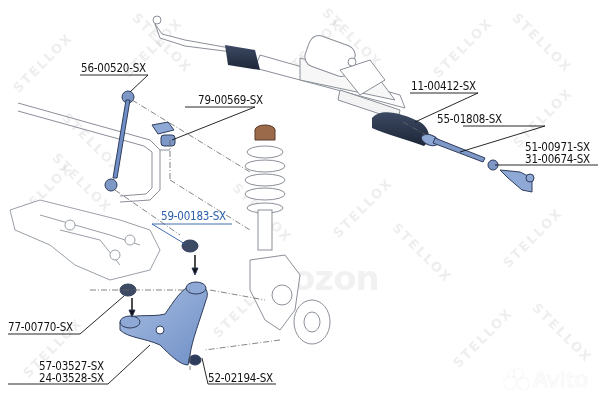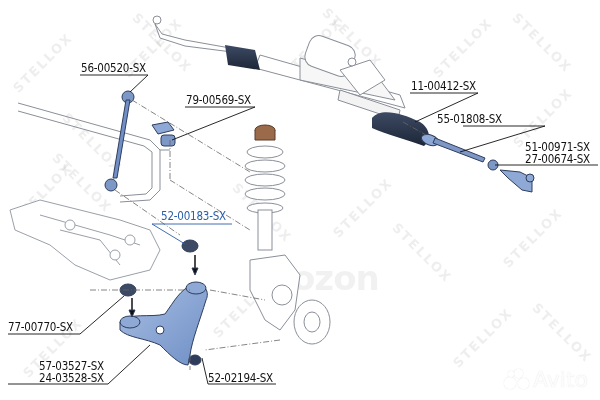--- a/index.html
+++ b/index.html
@@ -167,26 +167,26 @@
       <polyline points="495,165 522,165 598,165"></polyline>
       <polyline points="152,224 232,224" stroke="#2b5ea8"></polyline>
       <polyline points="152,224 185,244" stroke="#2b5ea8"></polyline>
       <polyline points="8,334 80,334 124,296"></polyline>
       <polyline points="8,384 108,384 150,345"></polyline>
       <polyline points="202,358 208,384 276,384"></polyline>
     </g>
   </svg>
 
   <div class="lbl" style="left:81px;top:62px">56-00520-SX</div>
-  <div class="lbl" style="left:186px;top:94px">79-00569-SX</div>
+  <div class="lbl" style="left:198px;top:94px">79-00569-SX</div>
   <div class="lbl" style="left:411px;top:80px">11-00412-SX</div>
   <div class="lbl" style="left:437px;top:113px">55-01808-SX</div>
   <div class="lbl" style="left:525px;top:141px">51-00971-SX</div>
-  <div class="lbl" style="left:525px;top:153px">27-00674-SX</div>
-  <div class="lbl hl" style="left:161px;top:210px">52-00183-SX</div>
+  <div class="lbl" style="left:525px;top:153px">31-00674-SX</div>
+  <div class="lbl hl" style="left:161px;top:210px">59-00183-SX</div>
   <div class="lbl" style="left:8px;top:321px">77-00770-SX</div>
   <div class="lbl" style="left:39px;top:360px">57-03527-SX</div>
   <div class="lbl" style="left:39px;top:372px">24-03528-SX</div>
   <div class="lbl" style="left:208px;top:372px">52-02194-SX</div>
 
   <div class="avito">
     <span class="dots">
       <i style="left:0;top:8px;width:12px;height:12px"></i>
       <i style="left:10px;top:0;width:9px;height:9px"></i>
       <i style="left:14px;top:9px;width:11px;height:11px"></i>

